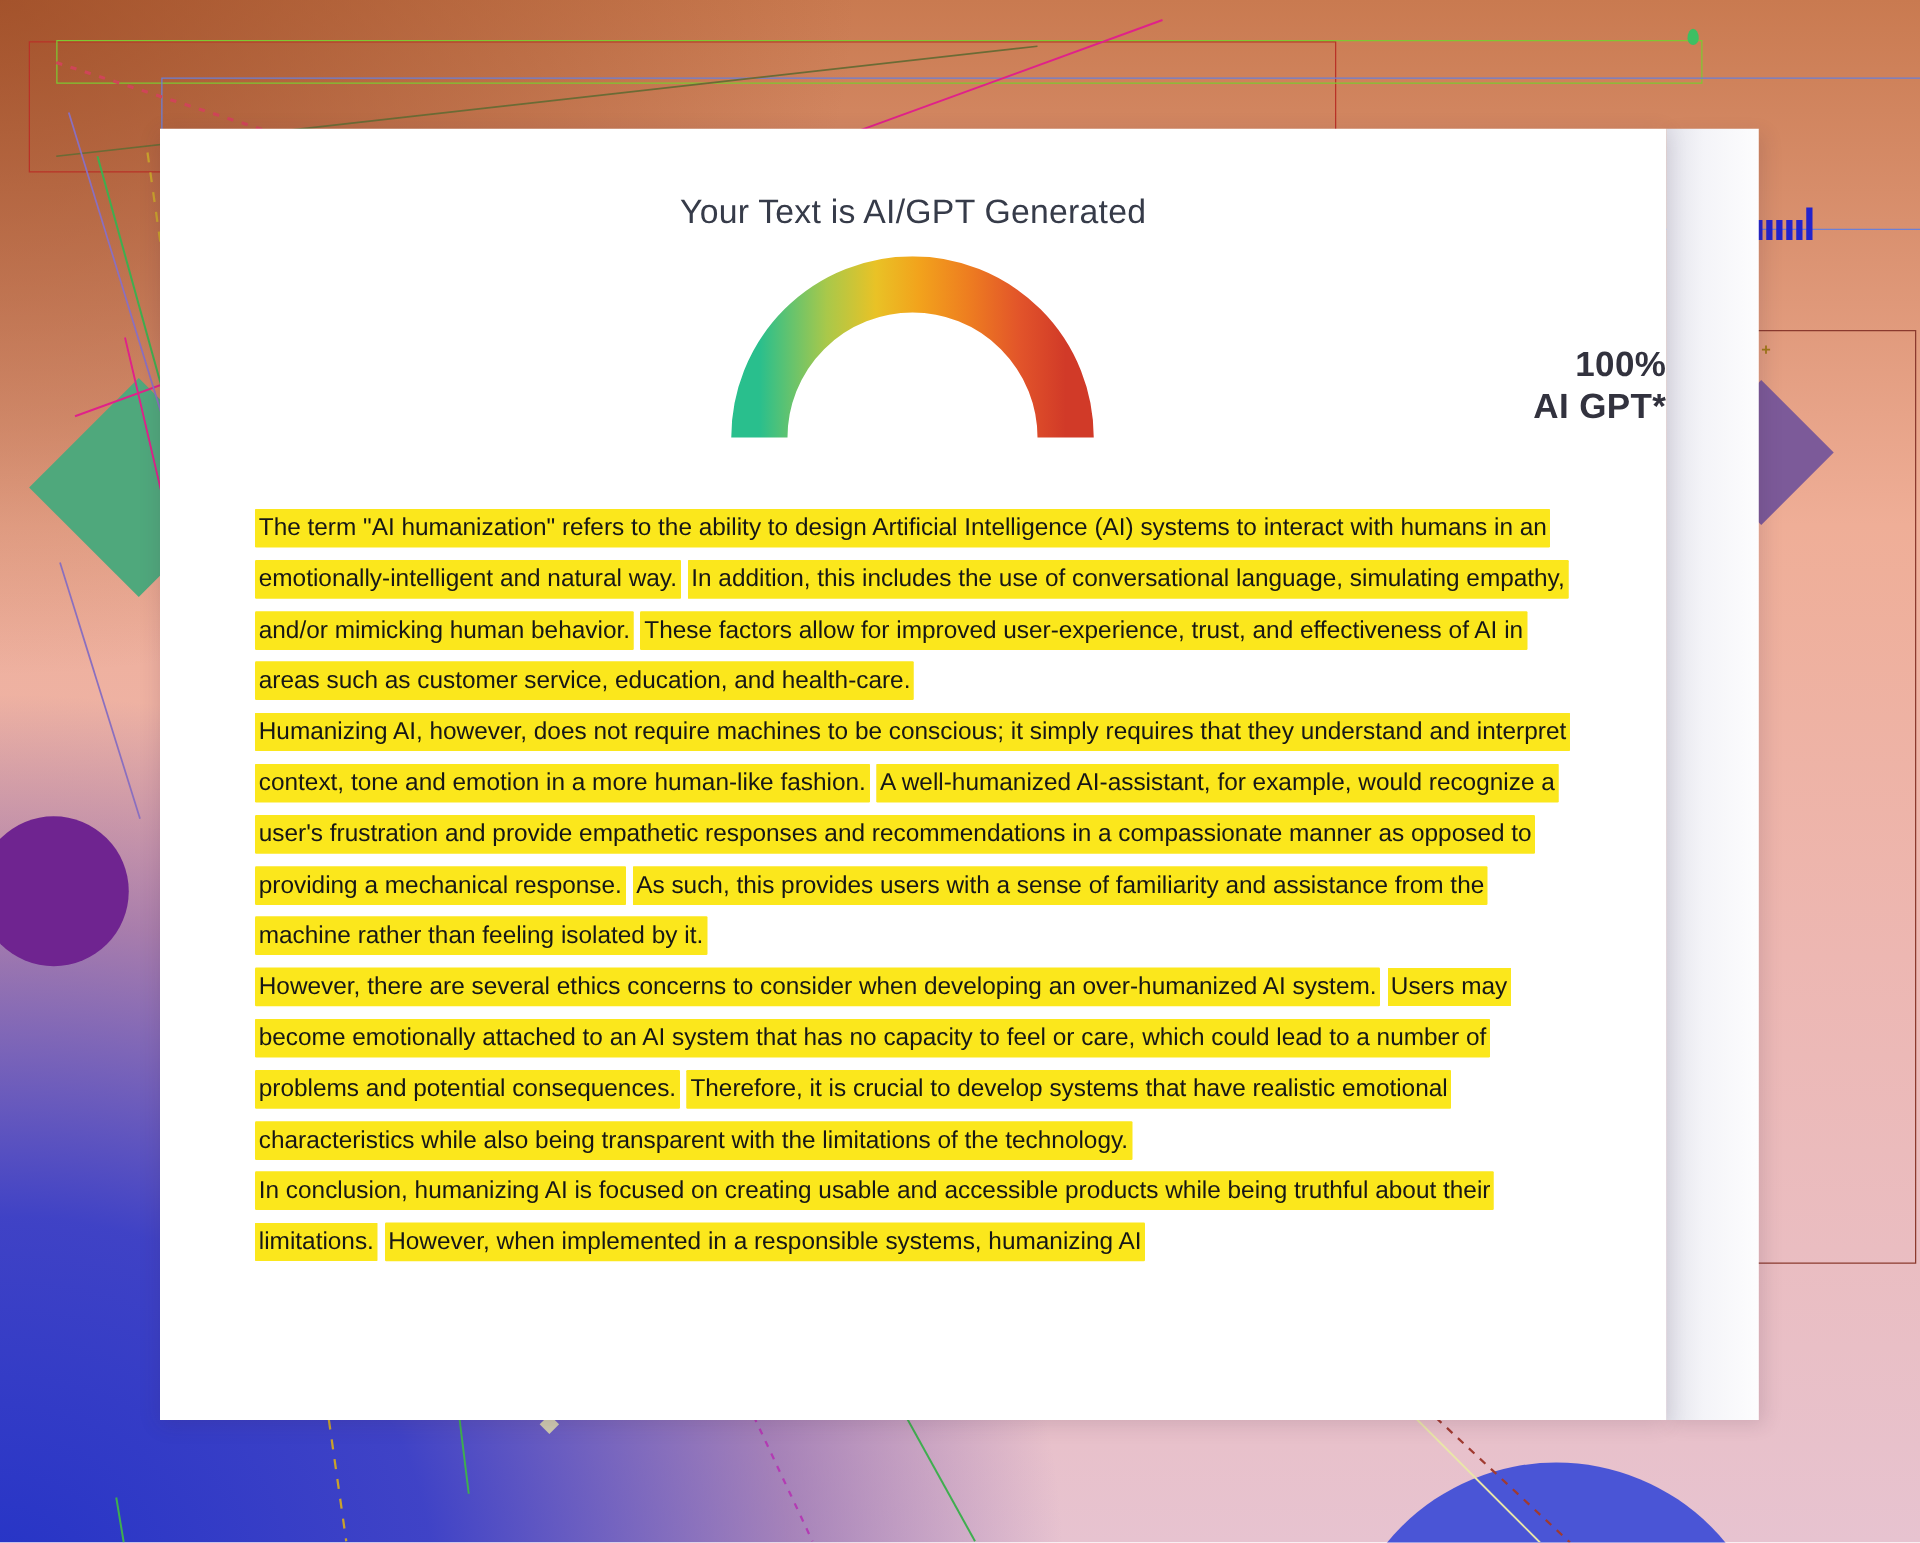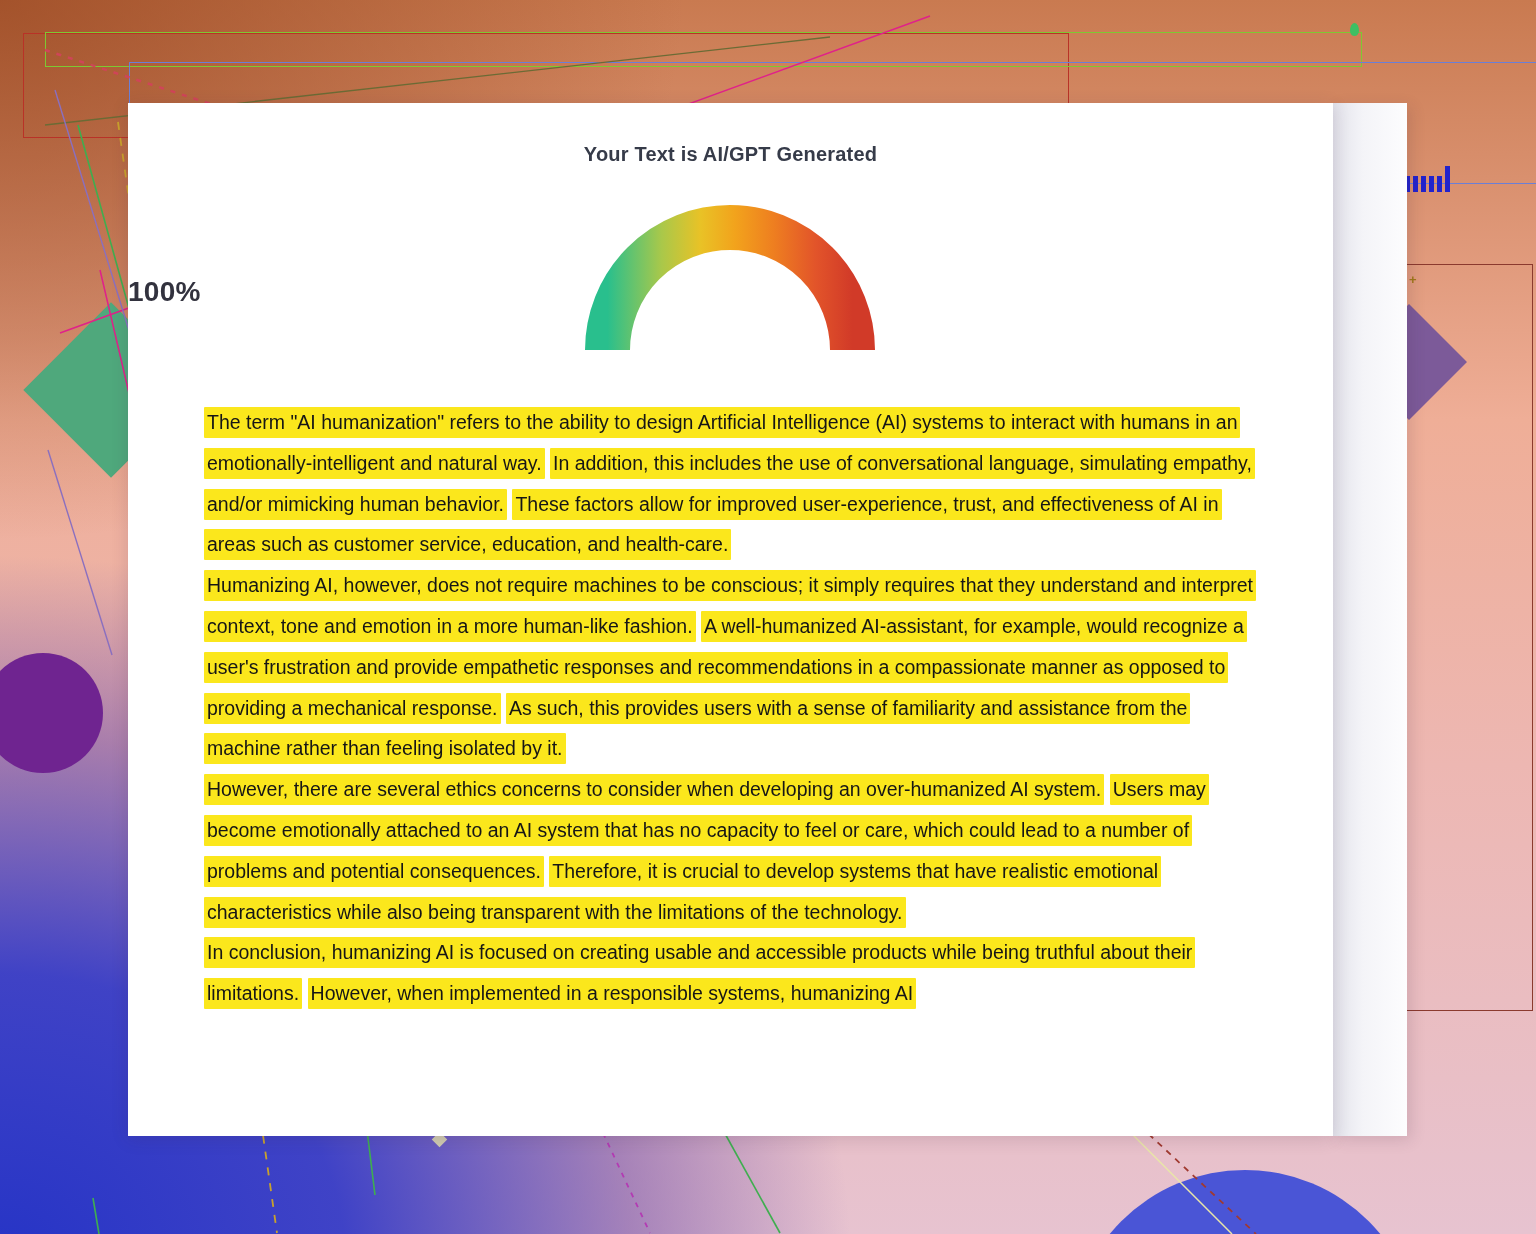--- a/index.html
+++ b/index.html
@@ -27,24 +27,24 @@
   #gold-plus{left:1409px;top:272px;color:var(--shape-gold);font-size:13px;font-weight:bold;z-index:1;position:absolute;}
   #blue-bars{left:1405px;top:164px;position:absolute;z-index:1;display:flex;align-items:flex-end;gap:3px;height:28px;}
   #blue-bars i{display:block;width:5px;background:var(--bars-blue);}
   svg.lines{position:absolute;inset:0;z-index:2;pointer-events:none;}
   
   .sheet{position:absolute;left:1333px;top:103px;width:74px;height:1033px;z-index:3;
          background:linear-gradient(to right,#e2e2ea 0%,#f4f4f8 40%,#fdfdfe 100%);
          box-shadow:4px 4px 14px rgba(70,40,70,.15);}
   .card{position:absolute;left:128px;top:103px;width:1205px;height:1033px;z-index:4;
         background:var(--card-bg);overflow:hidden;box-shadow:0 3px 16px rgba(70,40,70,.16);}
-  .card h1{position:absolute;left:0;right:0;top:40px;margin:0;text-align:center;
-           font-size:20px;font-weight:700;color:var(--title-color);letter-spacing:.2px;}
+  .card h1{position:absolute;left:0;right:0;top:40px;margin:11px;text-align:center;
+           font-size:27px;font-weight:400;color:var(--title-color);letter-spacing:.2px;}
   .gauge-svg{position:absolute;left:456px;top:102px;}
-  .gauge-caption{position:absolute;left:0;right:0;top:172px;text-align:left;
+  .gauge-caption{position:absolute;left:0;right:0;top:172px;text-align:right;
                  font-weight:700;font-size:28px;line-height:33px;color:var(--gauge-text);letter-spacing:.3px;}
   #text-block{position:absolute;left:76px;top:299px;width:1058px;
               font-size:19.5px;line-height:40.8px;color:var(--body-text);}
   #text-block p{margin:0;}
   #text-block mark{background:var(--highlight);color:var(--body-text);
                    padding:4px 3px 5px;border-radius:1px;
                    -webkit-box-decoration-break:clone;box-decoration-break:clone;}
 </style>
 </head>
 <body>
@@ -104,20 +104,21 @@
         <stop offset="0.68" stop-color="#ee7e20"></stop>
         <stop offset="0.85" stop-color="#e2542a"></stop>
         <stop offset="1" stop-color="#d13a28"></stop>
       </linearGradient>
     </defs>
     <path d="M 23.5 145 A 122.5 122.5 0 0 1 268.5 145" fill="none" stroke="url(#gaugeGrad)" stroke-width="45" stroke-linecap="butt"></path>
   </svg>
 
   <div class="gauge-caption">
     <div>100%</div>
+    <div>AI GPT*</div>
   </div>
 
   <div id="text-block">
       <p><mark>The term "AI humanization" refers to the ability to design Artificial Intelligence (AI) systems to interact with humans in an emotionally-intelligent and natural way.</mark> <mark>In addition, this includes the use of conversational language, simulating empathy, and/or mimicking human behavior.</mark> <mark>These factors allow for improved user-experience, trust, and effectiveness of AI in areas such as customer service, education, and health-care.</mark></p>
       <p><mark>Humanizing AI, however, does not require machines to be conscious; it simply requires that they understand and interpret context, tone and emotion in a more human-like fashion.</mark> <mark>A well-humanized AI-assistant, for example, would recognize a user's frustration and provide empathetic responses and recommendations in a compassionate manner as opposed to providing a mechanical response.</mark> <mark>As such, this provides users with a sense of familiarity and assistance from the machine rather than feeling isolated by it.</mark></p>
       <p><mark>However, there are several ethics concerns to consider when developing an over-humanized AI system.</mark> <mark>Users may become emotionally attached to an AI system that has no capacity to feel or care, which could lead to a number of problems and potential consequences.</mark> <mark>Therefore, it is crucial to develop systems that have realistic emotional characteristics while also being transparent with the limitations of the technology.</mark></p>
       <p><mark>In conclusion, humanizing AI is focused on creating usable and accessible products while being truthful about their limitations.</mark> <mark>However, when implemented in a responsible systems, humanizing AI</mark></p>
     </div>
 </div>
 

